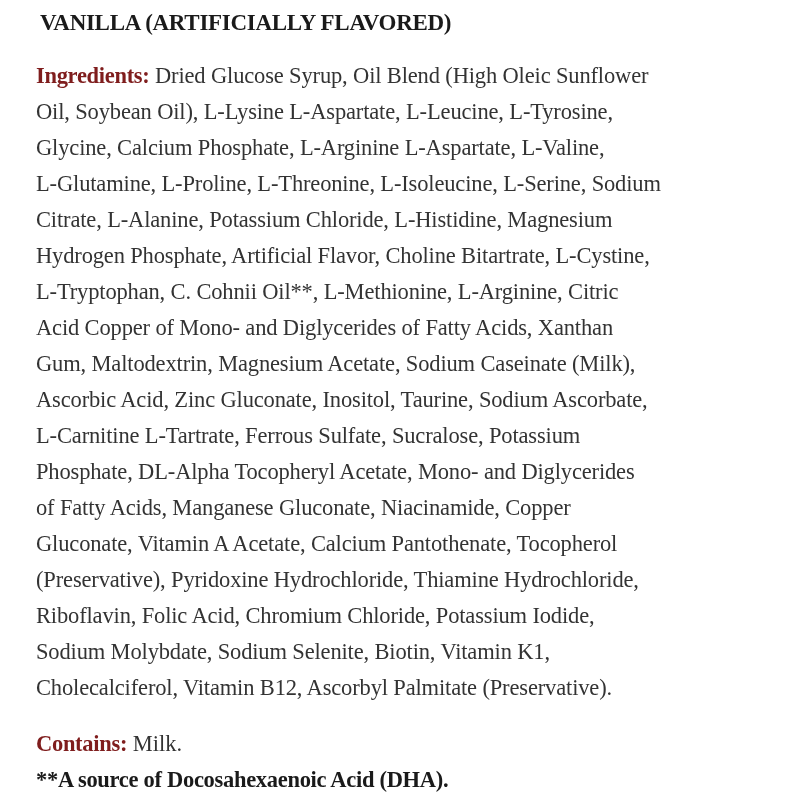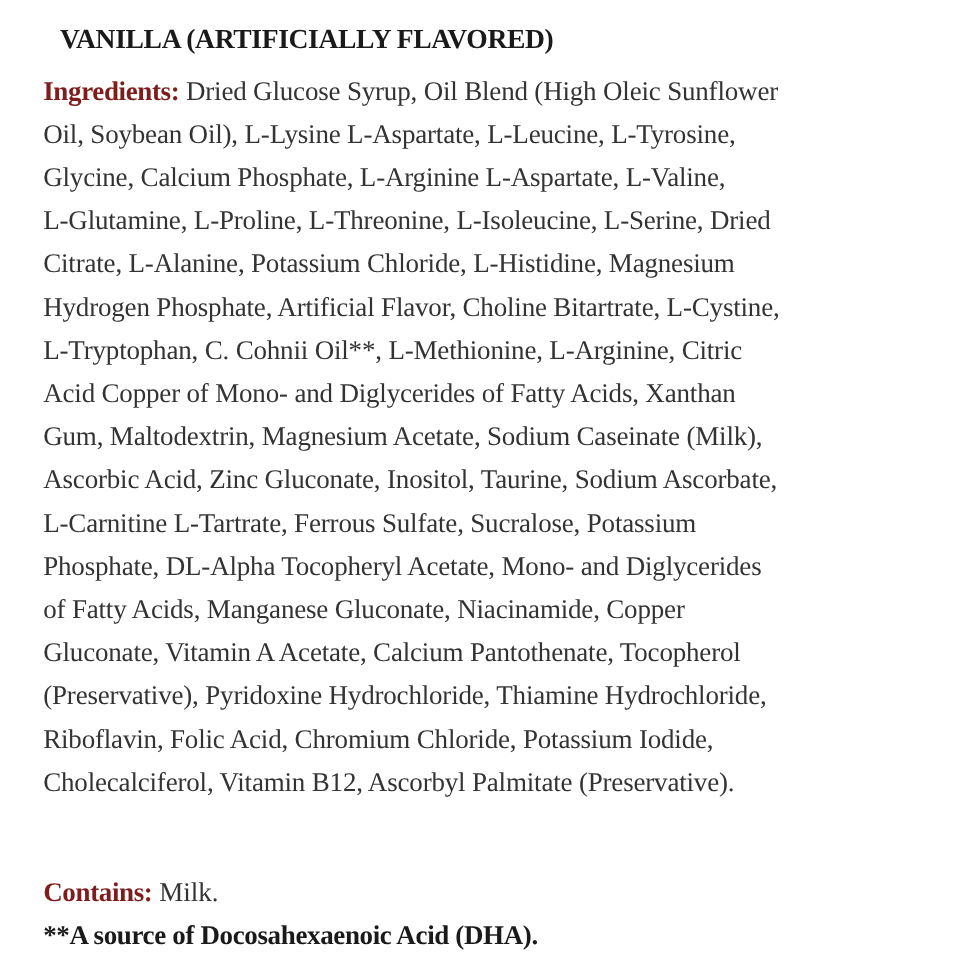--- a/index.html
+++ b/index.html
@@ -18,21 +18,21 @@
     .page {
       position: absolute;
       left: 36px;
       top: 0;
       width: 740px;
     }
     .title {
       position: absolute;
       top: 6px;
       left: 0;
-      margin: 14px;
+      margin: 4px;
       font-size: 23px;
       font-weight: bold;
       letter-spacing: -0.3px;
       color: #1a1a1a;
       white-space: nowrap;
     }
     .ingredients {
       position: absolute;
       top: 58px;
       left: 0;
@@ -82,33 +82,34 @@
 <body>
 
 <div class="page">
 
   <h1 class="title">VANILLA (ARTIFICIALLY FLAVORED)</h1>
 
   <div class="ingredients">
     <span class="line"><span class="label">Ingredients:</span><span> Dried Glucose Syrup, Oil Blend (High Oleic Sunflower</span></span>
     <span class="line">Oil, Soybean Oil), L-Lysine L-Aspartate, L-Leucine, L-Tyrosine,</span>
     <span class="line">Glycine, Calcium Phosphate, L-Arginine L-Aspartate, L-Valine,</span>
-    <span class="line">L-Glutamine, L-Proline, L-Threonine, L-Isoleucine, L-Serine, Dried</span>
+    <span class="line">L-Glutamine, L-Proline, L-Threonine, L-Isoleucine, L-Serine, Sodium</span>
     <span class="line">Citrate, L-Alanine, Potassium Chloride, L-Histidine, Magnesium</span>
     <span class="line">Hydrogen Phosphate, Artificial Flavor, Choline Bitartrate, L-Cystine,</span>
     <span class="line">L-Tryptophan, C. Cohnii Oil**, L-Methionine, L-Arginine, Citric</span>
     <span class="line">Acid Copper of Mono- and Diglycerides of Fatty Acids, Xanthan</span>
     <span class="line">Gum, Maltodextrin, Magnesium Acetate, Sodium Caseinate (Milk),</span>
     <span class="line">Ascorbic Acid, Zinc Gluconate, Inositol, Taurine, Sodium Ascorbate,</span>
     <span class="line">L-Carnitine L-Tartrate, Ferrous Sulfate, Sucralose, Potassium</span>
     <span class="line">Phosphate, DL-Alpha Tocopheryl Acetate, Mono- and Diglycerides</span>
     <span class="line">of Fatty Acids, Manganese Gluconate, Niacinamide, Copper</span>
     <span class="line">Gluconate, Vitamin A Acetate, Calcium Pantothenate, Tocopherol</span>
     <span class="line">(Preservative), Pyridoxine Hydrochloride, Thiamine Hydrochloride,</span>
     <span class="line">Riboflavin, Folic Acid, Chromium Chloride, Potassium Iodide,</span>
+    <span class="line">Sodium Molybdate, Sodium Selenite, Biotin, Vitamin K1,</span>
     <span class="line">Cholecalciferol, Vitamin B12, Ascorbyl Palmitate (Preservative).</span>
   </div>
 
   <p class="contains"><span class="label">Contains:</span><span> Milk.</span></p>
 
   <p class="note">**A source of Docosahexaenoic Acid (DHA).</p>
 
 </div>
 
 </body></html>

